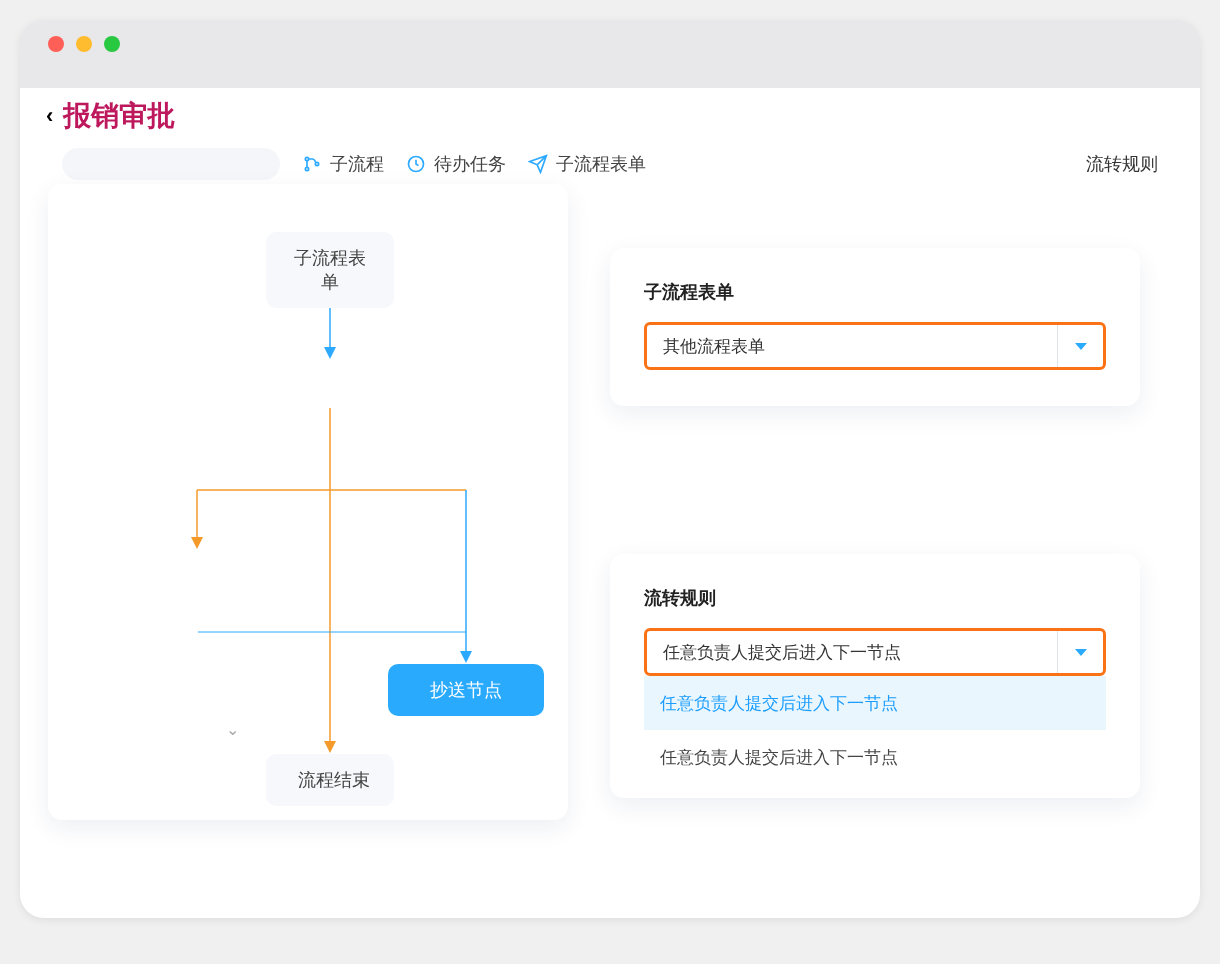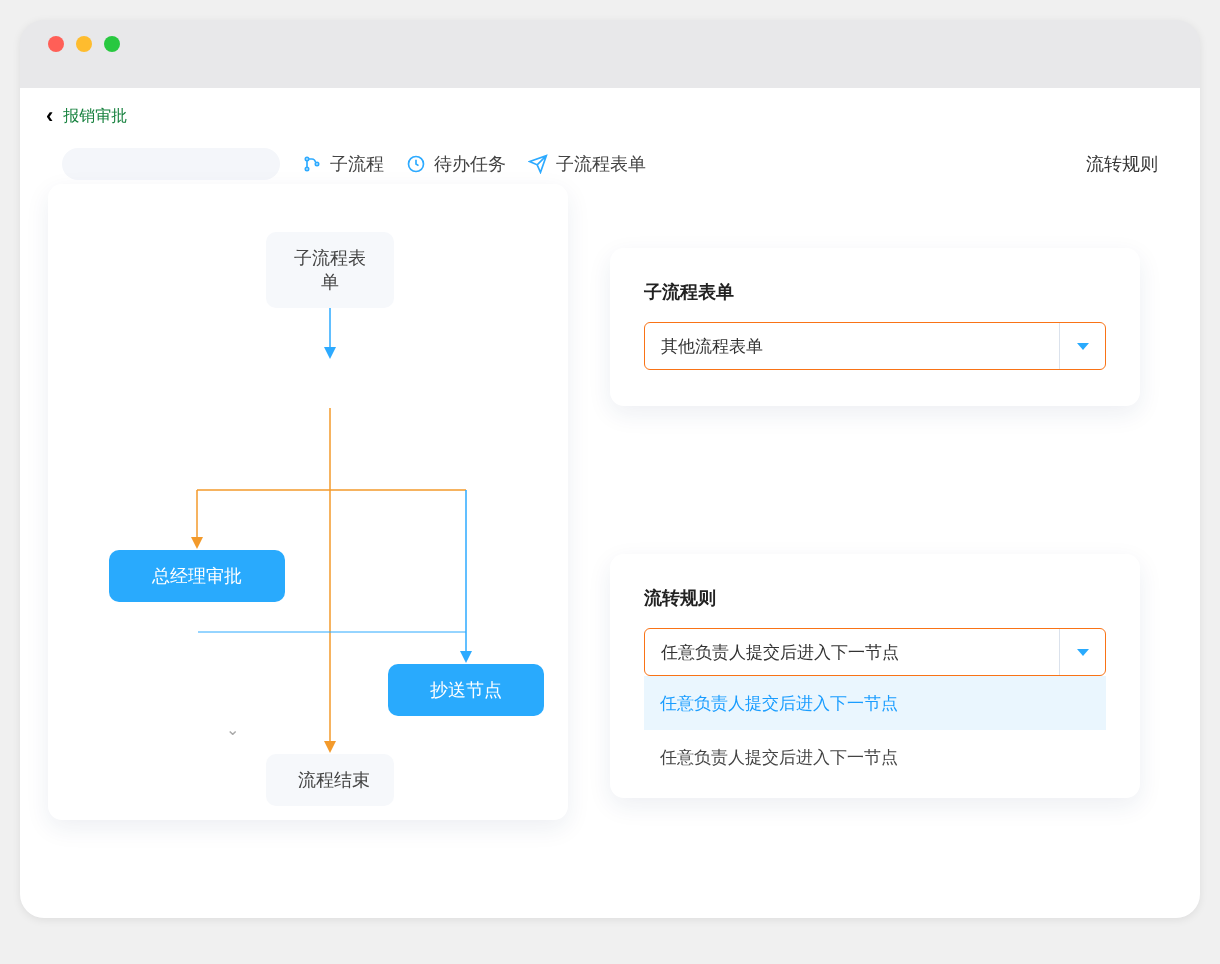--- a/index.html
+++ b/index.html
@@ -36,21 +36,21 @@
 
 
 .hdr {
   display: flex;
   align-items: center;
   height: 56px;
   padding: 0 26px;
   gap: 10px;
 }
 .back-chevron { font-size: 22px; font-weight: 600; cursor: pointer; }
-.page-title { font-size: 16px; font-weight: 400; color: #15803d; }
+.page-title { font-size: 28px; font-weight: 700; color: #be185d; }
 
 
 .toolbar {
   display: flex;
   align-items: center;
   height: 40px;
   padding: 0 42px;
   gap: 22px;
   font-size: 18px;
   color: #444;
@@ -99,21 +99,21 @@
   width: 530px;
   background: #fff;
   border-radius: 14px;
   box-shadow: 0 8px 24px rgba(31,56,102,0.08);
   padding: 32px 34px 36px;
 }
 .side-card h3 { font-size: 18px; font-weight: 700; color: #222; margin-bottom: 18px; }
 
 .select {
   display: flex; align-items: center;
-  border: 1px solid #f97316;
+  border: 3px solid #f97316;
   border-radius: 6px;
   height: 48px;
   font-size: 17px;
   color: #333;
   cursor: pointer;
 }
 .select-text { flex: 1; padding: 0 16px; }
 .select-caret {
   width: 46px; height: 100%;
   border-left: 1px solid #dbe2ec;
@@ -223,23 +223,20 @@
             <line x1="149" y1="306" x2="149" y2="362" stroke="#f39a2b" stroke-width="1.5" marker-end="url(#arrOrange)"></line>
 
             <line x1="418" y1="306" x2="418" y2="476" stroke="#2daaff" stroke-width="1.5" marker-end="url(#arrBlue)"></line>
 
             <line x1="150" y1="448" x2="418" y2="448" stroke="#2daaff" stroke-width="1"></line>
           </svg>
 
           <div class="node" style="left:218px; top:48px; width:128px;">
             <span>子流程表单</span>
           </div>
-          <div class="node blue" style="left:61px; top:366px; width:176px;">
-            <span>总经理审批</span>
-          </div>
           <div class="node blue" style="left:340px; top:480px; width:156px;">
             <span>抄送节点</span>
           </div>
           <div class="node" style="left:218px; top:570px; width:128px;text-align:right;">
             <span>流程结束</span>
           </div>
 
           <span class="mini-chevron" style="left:178px; top:536px;">⌄</span>
         </div>
       </div>

